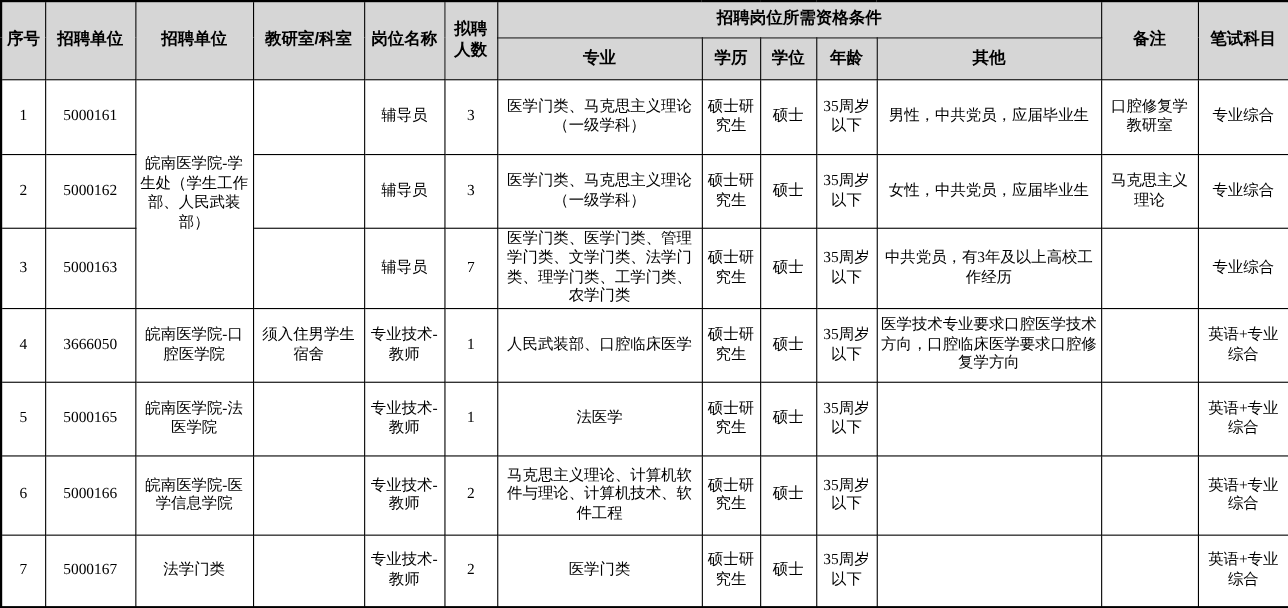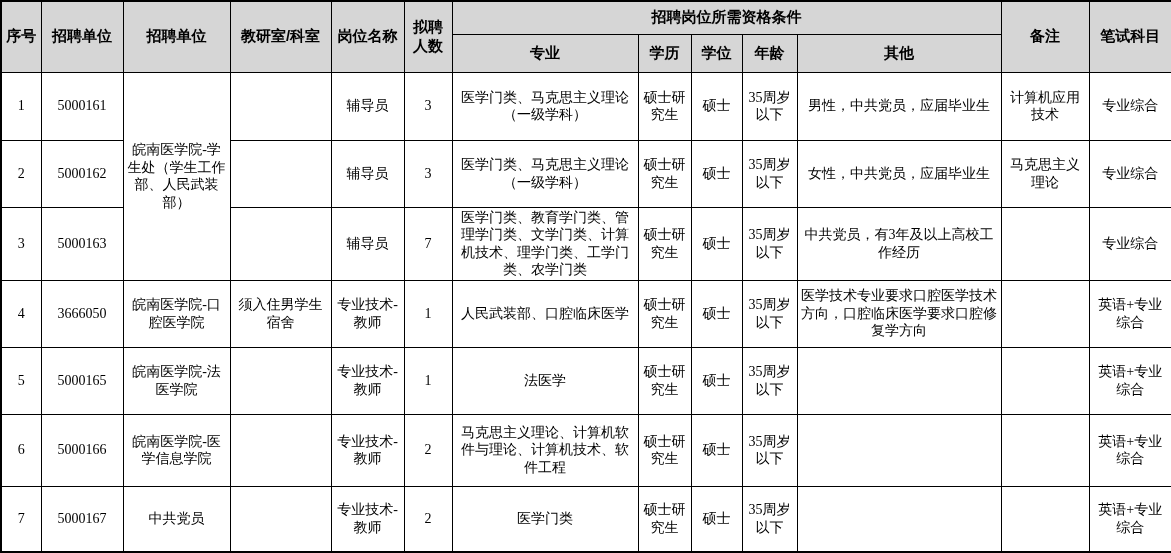--- a/index.html
+++ b/index.html
@@ -85,21 +85,21 @@
       <td>5000161</td>
       <td rowspan="3">皖南医学院-学生处（学生工作部、人民武装部）</td>
       <td></td>
       <td>辅导员</td>
       <td>3</td>
       <td>医学门类、马克思主义理论（一级学科）</td>
       <td>硕士研究生</td>
       <td>硕士</td>
       <td>35周岁以下</td>
       <td>男性，中共党员，应届毕业生</td>
-      <td>计算机应用技术</td>
+      <td>口腔修复学教研室</td>
       <td>专业综合</td>
     </tr>
     <tr class="r2">
       <td>2</td>
       <td>5000162</td>
       <td></td>
       <td>辅导员</td>
       <td>3</td>
       <td>医学门类、马克思主义理论（一级学科）</td>
       <td>硕士研究生</td>
@@ -108,21 +108,21 @@
       <td>女性，中共党员，应届毕业生</td>
       <td>马克思主义理论</td>
       <td>专业综合</td>
     </tr>
     <tr class="r3">
       <td>3</td>
       <td>5000163</td>
       <td></td>
       <td>辅导员</td>
       <td>7</td>
-      <td>医学门类、教育学门类、管理学门类、文学门类、计算机技术、理学门类、工学门类、农学门类</td>
+      <td>医学门类、医学门类、管理学门类、文学门类、法学门类、理学门类、工学门类、农学门类</td>
       <td>硕士研究生</td>
       <td>硕士</td>
       <td>35周岁以下</td>
       <td>中共党员，有3年及以上高校工作经历</td>
       <td></td>
       <td>专业综合</td>
     </tr>
     <tr class="r4">
       <td>4</td>
       <td>3666050</td>
@@ -164,21 +164,21 @@
       <td>硕士研究生</td>
       <td>硕士</td>
       <td>35周岁以下</td>
       <td></td>
       <td></td>
       <td>英语+专业综合</td>
     </tr>
     <tr class="r7">
       <td>7</td>
       <td>5000167</td>
-      <td>中共党员</td>
+      <td>法学门类</td>
       <td></td>
       <td>专业技术-教师</td>
       <td>2</td>
       <td>医学门类</td>
       <td>硕士研究生</td>
       <td>硕士</td>
       <td>35周岁以下</td>
       <td></td>
       <td></td>
       <td>英语+专业综合</td>

